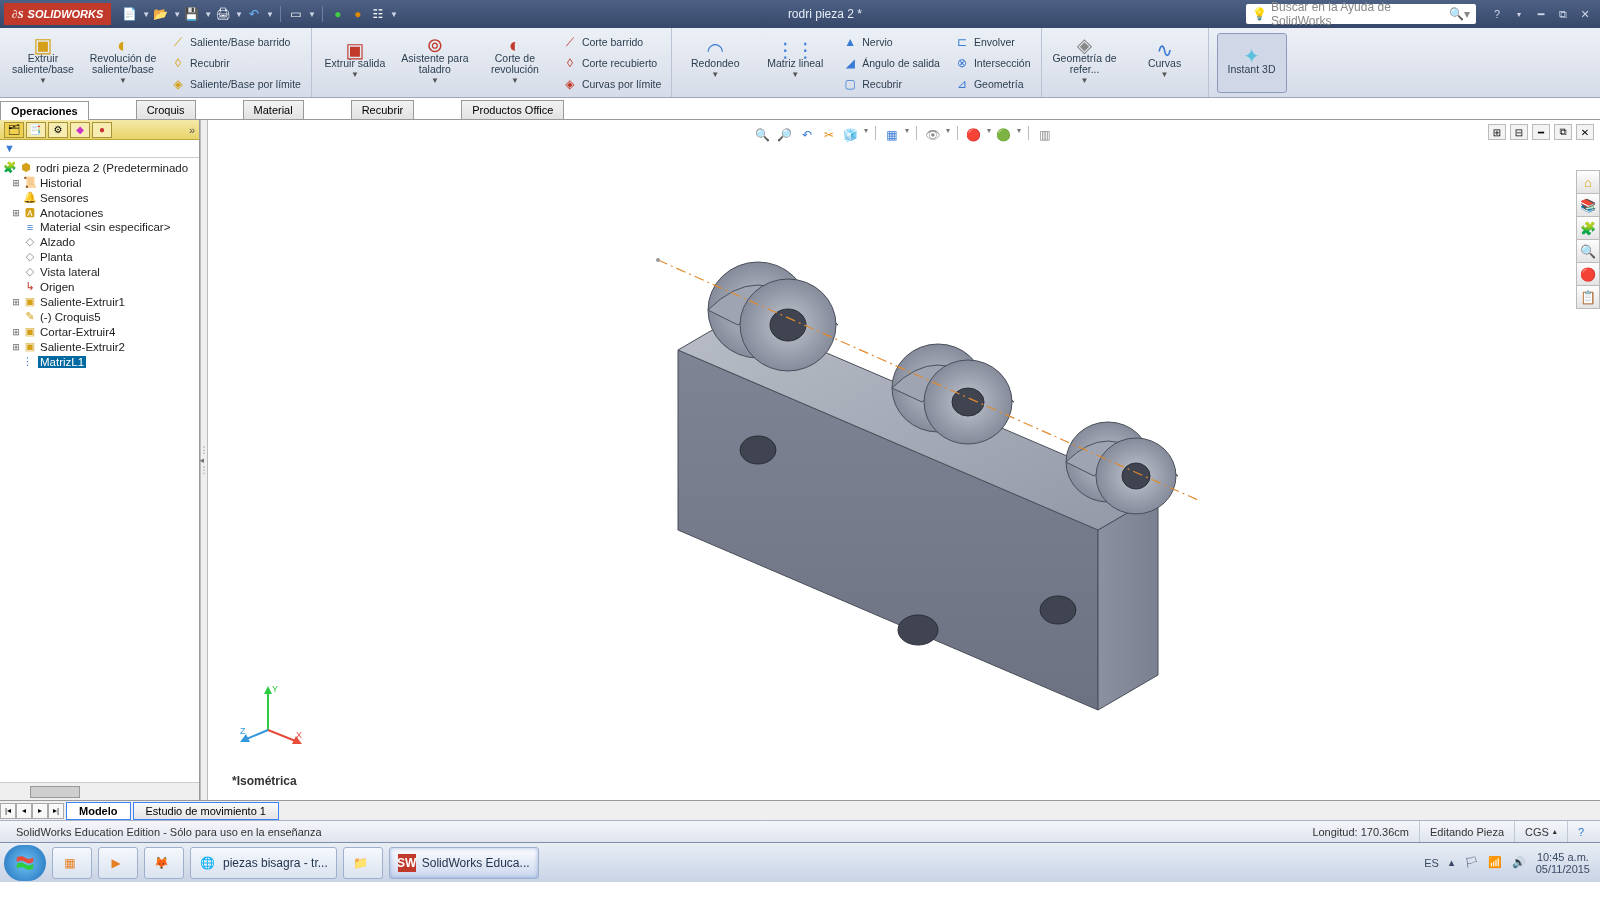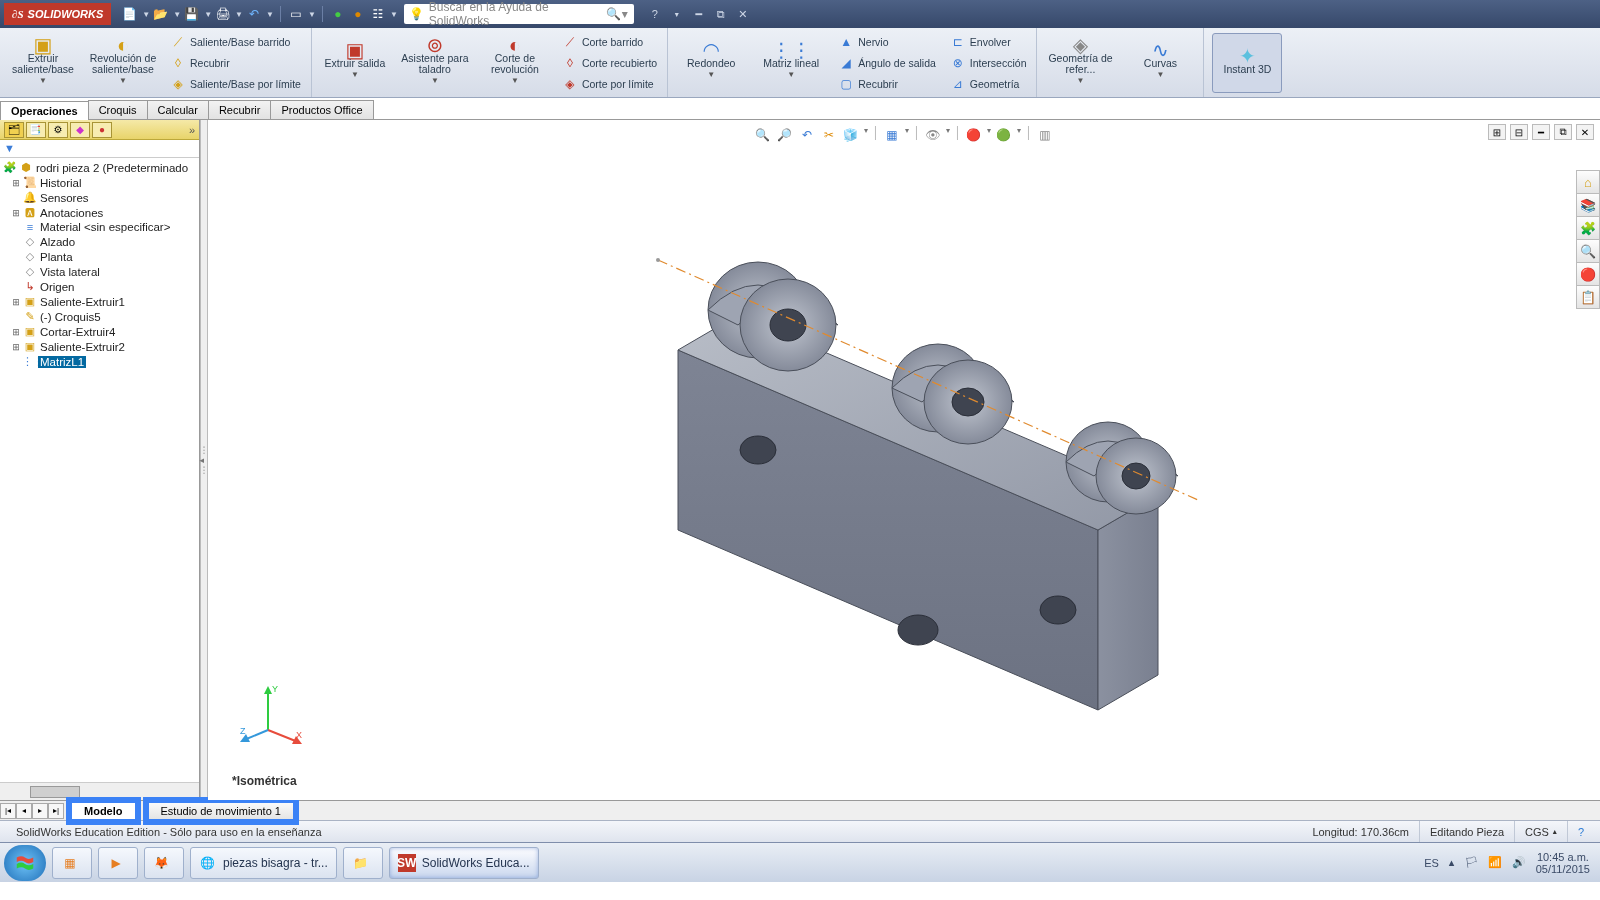--- a/index.html
+++ b/index.html
@@ -25,21 +25,21 @@
 .r-group { border-right:1px solid #b9c3d4; padding:4px 8px; display:flex; align-items:center; gap:10px; }
 .r-bigbtn { display:flex; flex-direction:column; align-items:center; justify-content:center; width:70px; height:60px; text-align:center; font-size:10.5px; color:#2c3e50; line-height:11px; cursor:pointer; }
 .r-bigbtn .ico { font-size:20px; margin-bottom:2px; }
 .r-bigbtn .drop { font-size:8px; color:#555; }
 .r-list { display:flex; flex-direction:column; gap:3px; }
 .r-smallbtn { display:flex; align-items:center; gap:4px; font-size:10.5px; color:#2c3e50; cursor:pointer; padding:1px 2px; white-space:nowrap; }
 .r-smallbtn .ico { width:16px; height:16px; display:inline-flex; align-items:center; justify-content:center; font-size:12px; }
 .r-bigbtn.active { background:#d0d8e8; border:1px solid #8a9bbd; border-radius:3px; }
 
 
-.ribbon-tabs { height:22px; background:#fff; border-bottom:1px solid #999; display:flex; align-items:flex-end; }
+.ribbon-tabs { height:22px; background:#fff; border-bottom:1px solid #999; display:flex; align-items:flex-end;gap:48px; }
 .rtab { padding:3px 10px; font-size:11px; border:1px solid #999; border-bottom:none; margin-right:-1px; background:linear-gradient(#f2f2f2,#e2e2e2); cursor:pointer; }
 .rtab.active { background:#fff; font-weight:bold; position:relative; top:1px; }
 
 
 .main { display:flex; height:680px; }
 .left-panel { width:200px; border-right:1px solid #999; display:flex; flex-direction:column; background:#fff; }
 .lp-tabs { height:20px; background:linear-gradient(#f5e9a8,#e8d46a); display:flex; align-items:center; padding:0 4px; gap:2px; border-bottom:1px solid #bca83a; }
 .lp-tabs .t { width:20px; height:16px; border:1px solid #a89436; background:#f7ecb1; display:inline-flex; align-items:center; justify-content:center; font-size:10px; cursor:pointer; }
 .lp-tabs .exp { margin-left:auto; font-size:11px; color:#555; cursor:pointer; }
 .lp-filter { height:18px; border-bottom:1px solid #ccc; padding:1px 4px; }
@@ -66,21 +66,21 @@
 .right-tools { position:absolute; right:0; top:50px; display:flex; flex-direction:column; }
 .right-tools .rt { width:24px; height:24px; border:1px solid #bbb; background:linear-gradient(#fdfdfd,#e4e4e4); display:inline-flex; align-items:center; justify-content:center; font-size:13px; cursor:pointer; margin-bottom:-1px; }
 
 .triad { position:absolute; bottom:50px; left:30px; }
 .viewlbl { position:absolute; bottom:12px; left:24px; font-size:12px; font-weight:bold; color:#333; }
 
 
 .btabs { height:20px; background:#efefef; border-top:1px solid #999; display:flex; align-items:center; font-size:11px; }
 .btabs .nav { display:flex; }
 .btabs .nav span { width:16px; height:16px; border:1px solid #aaa; background:#f7f7f7; display:inline-flex; align-items:center; justify-content:center; font-size:8px; cursor:pointer; }
-.btabs .tab { padding:2px 12px; border:6px solid #3b82f6; background:linear-gradient(#fafafa,#e4e4e4); margin-left:2px; cursor:pointer; }
+.btabs .tab { padding:2px 12px; border:1px solid #3b82f6; background:linear-gradient(#fafafa,#e4e4e4); margin-left:2px; cursor:pointer; }
 .btabs .tab.active { background:#fff; font-weight:bold; }
 
 
 .status { height:22px; background:linear-gradient(#f4f6fa,#dfe4ee); border-top:1px solid #aab3c4; display:flex; align-items:center; font-size:11px; color:#333; padding:0 6px; }
 .status .cell { padding:0 10px; border-right:1px solid #c0c8d6; height:100%; display:flex; align-items:center; }
 .status .spacer { flex:1; }
 .status .drop { font-size:8px; margin-left:4px; }
 
 
 .taskbar { height:40px; background:linear-gradient(#e9eef5,#c8d3e4); border-top:1px solid #7f8eab; display:flex; align-items:center; padding:0 4px; }
@@ -113,20 +113,21 @@
       <span class="drop">▼</span>
     <span class="sep"></span>
     <span class="ico">▭</span>
       <span class="drop">▼</span>
     <span class="sep"></span>
     <span class="ico" style="color:#4c4">●</span>
     <span class="ico" style="color:#d80">●</span>
     <span class="ico">☷</span>
       <span class="drop">▼</span>
   </div>
+  <div class="title-center">rodri pieza 2 *</div>
   <div class="search-box">
     <span class="bulb">💡</span>
     <span style="color:#888">Buscar en la Ayuda de SolidWorks</span>
     <span class="mag">🔍</span>
       <span class="drop" style="color:#888">▾</span>
   </div>
   <div class="win-ctrl">
     <span>?</span>
       <span style="font-size:8px">▾</span>
     <span>━</span>
@@ -182,21 +183,21 @@
       <div class="r-smallbtn">
           <span class="ico" style="color:#c0392b">⟋</span>
           <span>Corte barrido</span>
         </div>
       <div class="r-smallbtn">
           <span class="ico" style="color:#c0392b">◊</span>
           <span>Corte recubierto</span>
         </div>
       <div class="r-smallbtn">
           <span class="ico" style="color:#c0392b">◈</span>
-          <span>Corte por límite</span>
+          <span>Curvas por límite</span>
         </div>
     </div>
   </div>
   <div class="r-group">
     <div class="r-bigbtn">
         <span class="ico" style="color:#3a7bd5">◠</span>
         <span>Redondeo</span>
         <span class="drop">▼</span>
       </div>
     <div class="r-bigbtn">
@@ -249,21 +250,21 @@
     <div class="r-bigbtn active">
         <span class="ico" style="color:#5bc0de">✦</span>
         <span>Instant 3D</span>
       </div>
   </div>
 </div>
 
 <div class="ribbon-tabs">
   <div class="rtab active">Operaciones</div>
   <div class="rtab">Croquis</div>
-  <div class="rtab">Calcular</div>
+  <div class="rtab">Material</div>
   <div class="rtab">Recubrir</div>
   <div class="rtab">Productos Office</div>
 </div>
 
 <div class="main">
   <div class="left-panel">
     <div class="lp-tabs">
       <span class="t" style="background:#f0d050">🗂</span>
       <span class="t">📑</span>
       <span class="t">⚙</span>

